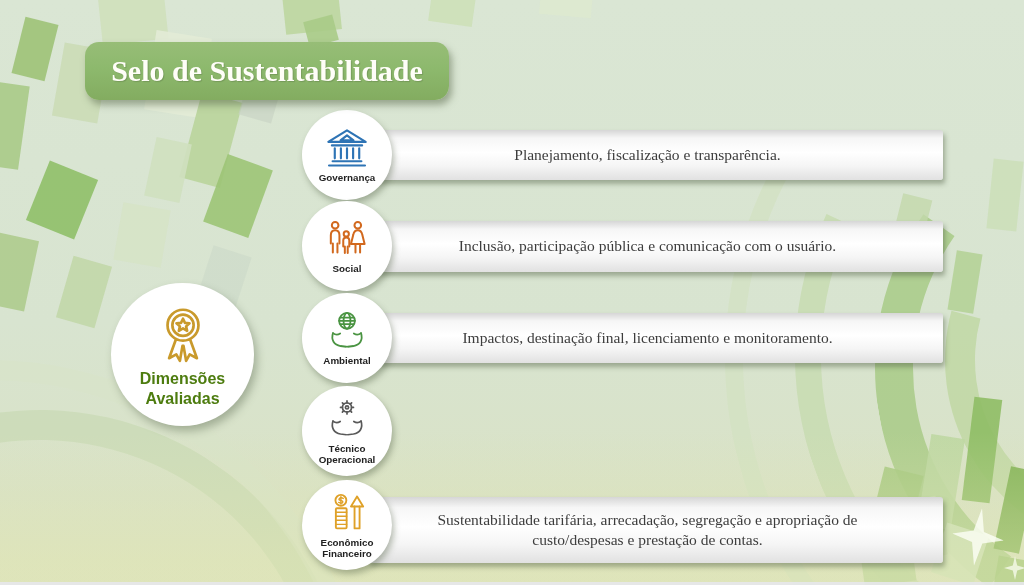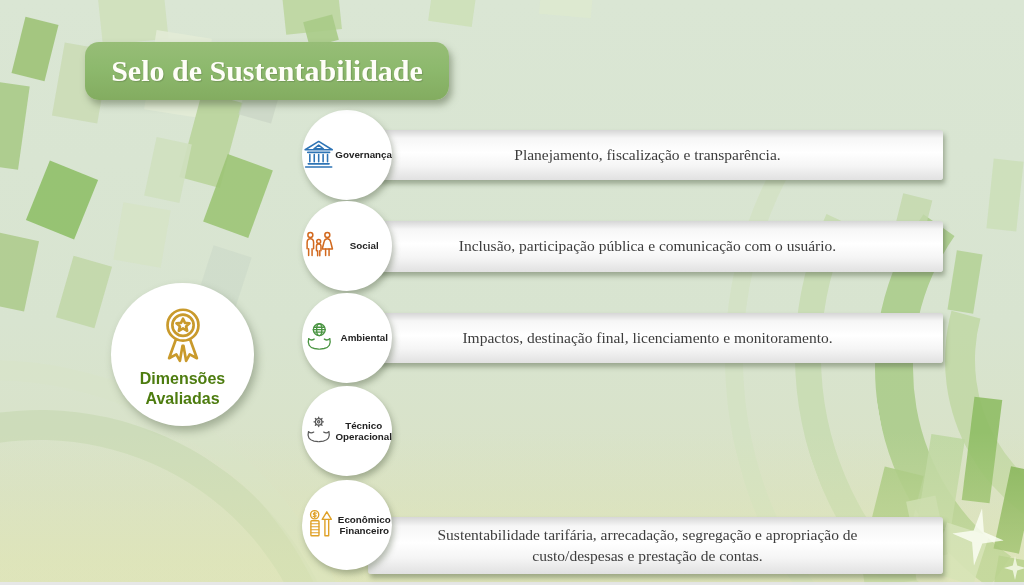--- a/index.html
+++ b/index.html
@@ -37,25 +37,25 @@
   
   .bar{
     position:absolute;left:368px;width:575px;border-radius:3px;z-index:1;
     background:linear-gradient(180deg,#d6d6d6 0%,#f6f6f6 16%,#ffffff 45%,#f5f5f5 72%,#e1e1e1 100%);
     box-shadow:2px 4px 5px rgba(80,95,68,.45);
     display:flex;align-items:center;justify-content:center;text-align:center;
     box-sizing:border-box;padding:2px 56px 2px 40px;
     font-size:15.5px;line-height:1.3;color:#3d3d3d;font-family:Liberation Serif, serif;
   }
   .b1{top:130px;height:50px}.b2{top:221px;height:51px}.b3{top:313px;height:50px}
-  .b4{top:405px;height:52px}.b5{top:517px;height:57px}
+  .b4{top:405px;height:52px}.b5{top:497px;height:66px}
   .circle{
     position:absolute;left:302px;width:90px;height:90px;border-radius:50%;background:#fff;
     box-shadow:2px 4px 6px rgba(80,95,70,.42);z-index:3;
-    display:flex;flex-direction:row;align-items:center;justify-content:center;
+    display:flex;flex-direction:column;align-items:center;justify-content:center;
   }
   .c1{top:110px}.c2{top:201px}.c3{top:293px}.c4{top:386px}.c5{top:480px}
   .circle svg{display:block;}
   .circ-label{
     font-size:9.8px;font-weight:700;color:#222;line-height:1.1;text-align:center;
     width:74px;margin-top:1px;
   }
   .marked-solid{text-decoration:underline;text-decoration-color:#3d3d3d;}
   .marked-wavy{text-decoration:underline wavy #e03c31;text-underline-offset:3px;}
 </style>

